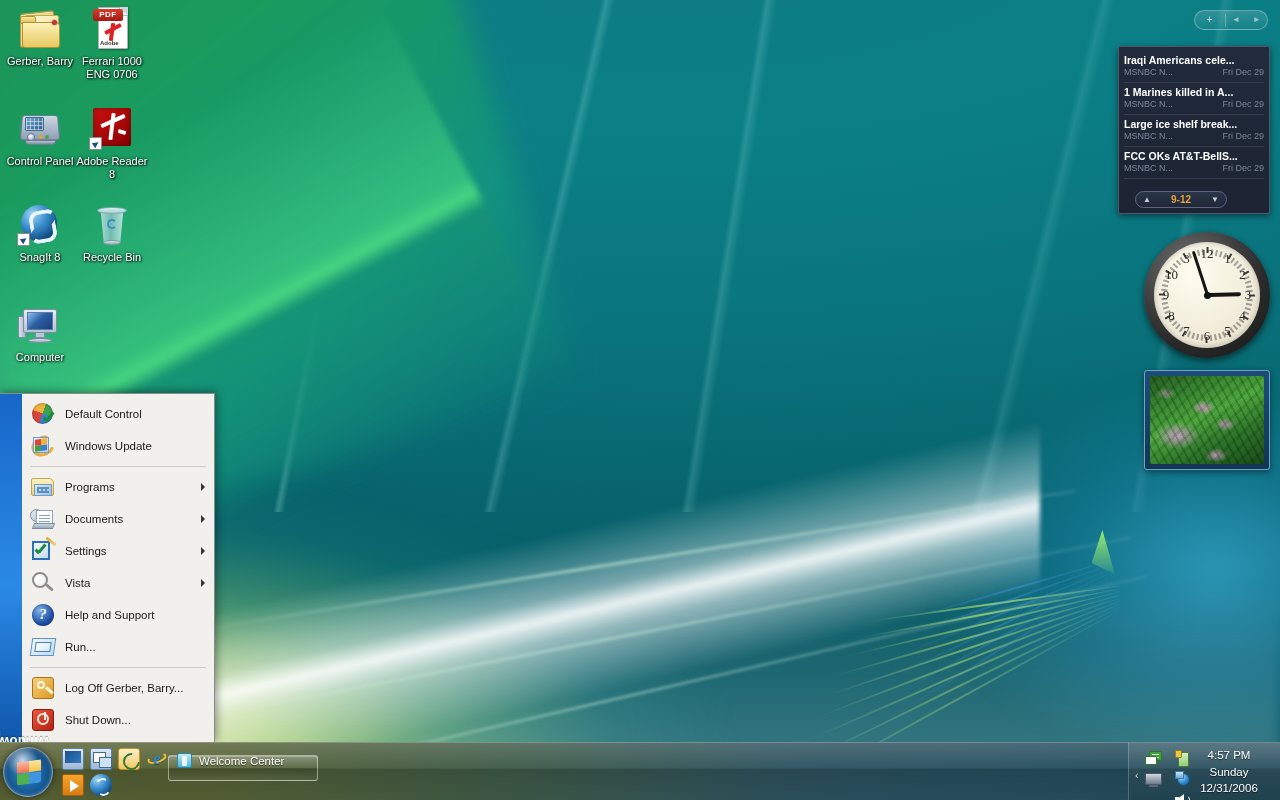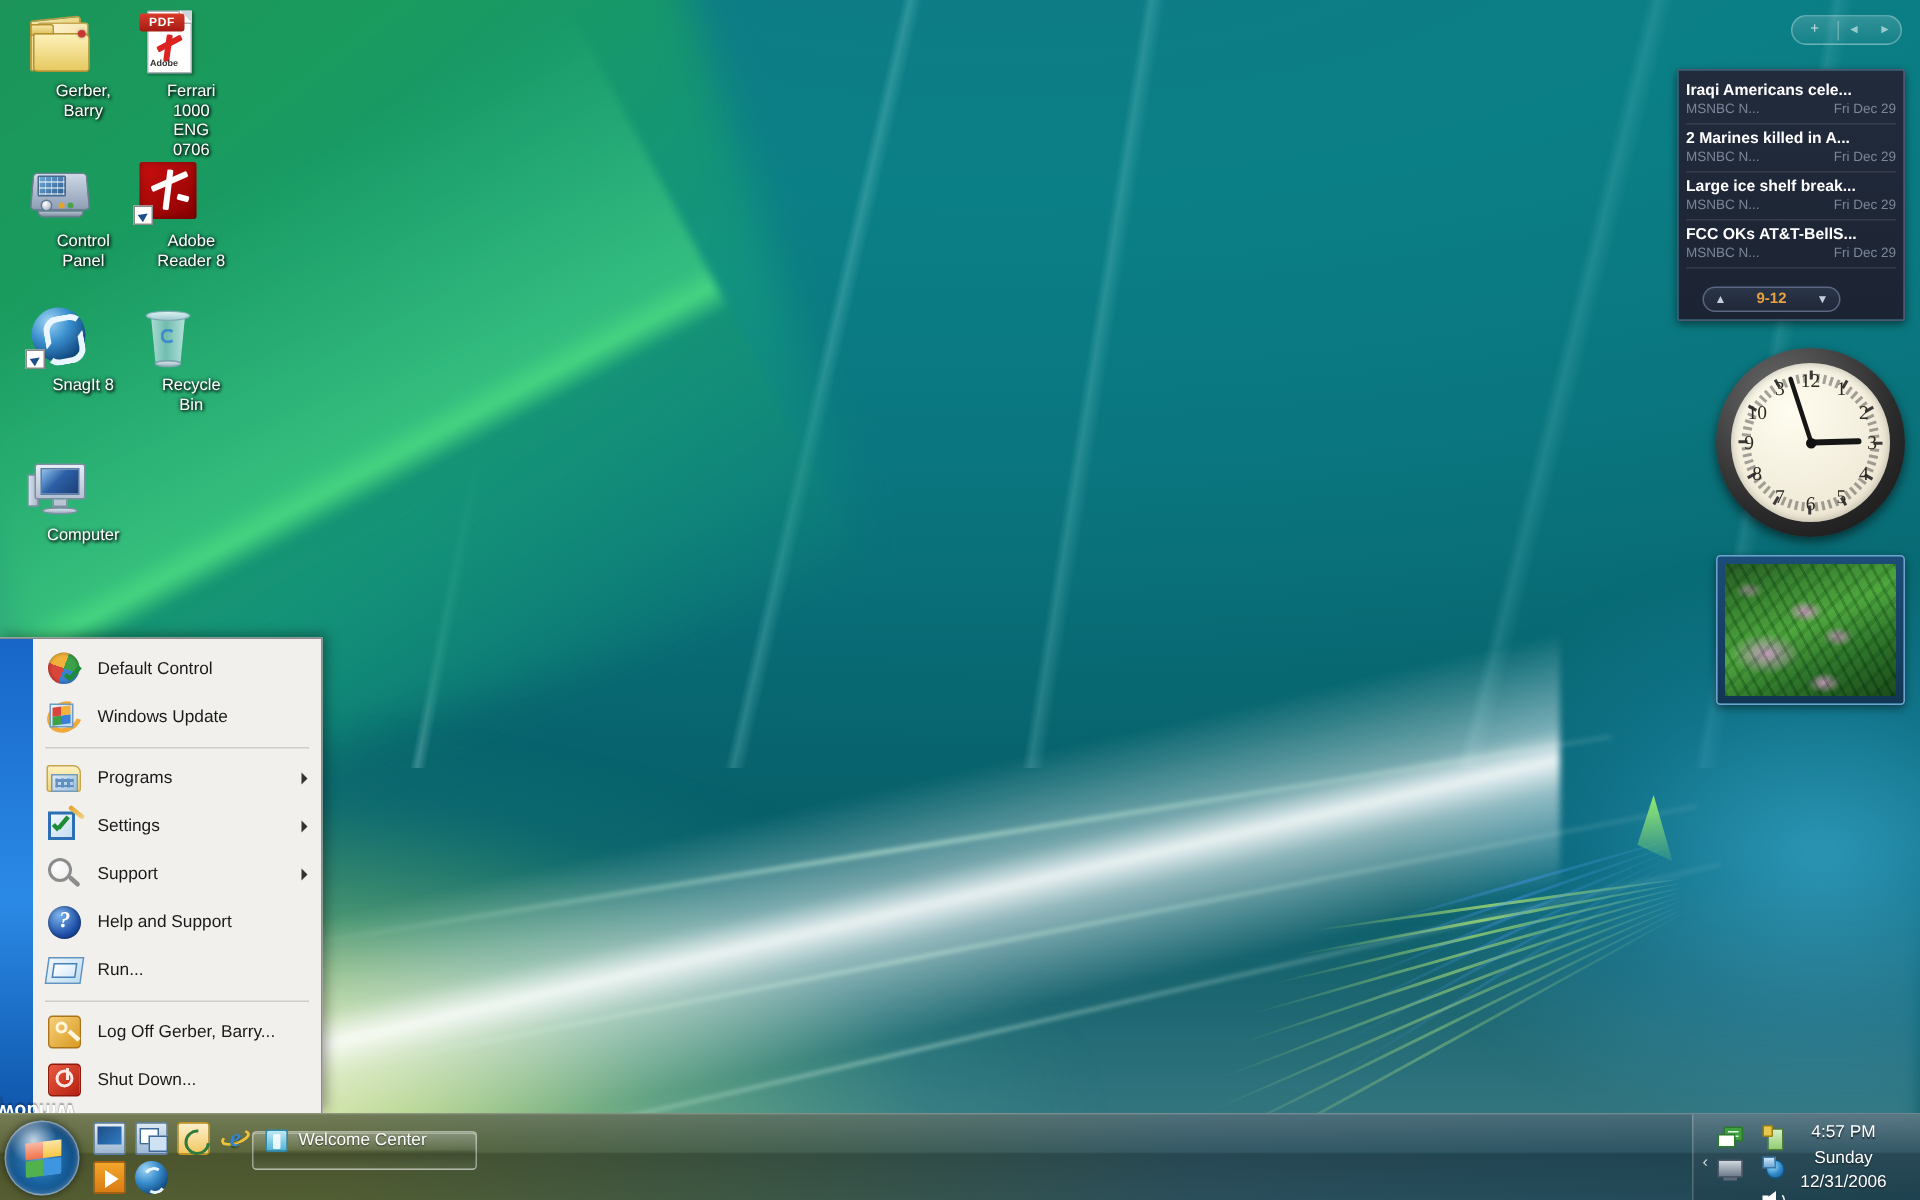--- a/index.html
+++ b/index.html
@@ -89,21 +89,20 @@
   .dicon {
     position:absolute; width:80px; text-align:center; cursor:default;
   }
   .dicon .glyph {
     width:48px; height:48px; margin:0 auto 3px; position:relative;
   }
   .dicon .lbl {
     font-size:11px; line-height:13px; color:#fff;
     text-shadow:0 0 3px rgba(0,0,0,.95), 1px 1px 2px rgba(0,0,0,.9);
     word-wrap:break-word;
-    margin-left:31px;
   }
 
   
   .ic-folder { }
   .ic-folder .back { position:absolute; left:4px; top:8px; width:34px; height:34px;
     background:linear-gradient(135deg,#f6e7a8,#e2c768); border-radius:2px 3px 2px 2px;
     transform:skewY(-6deg); border:1px solid #b79a45; }
   .ic-folder .mid { position:absolute; left:9px; top:11px; width:34px; height:33px;
     background:linear-gradient(135deg,#fff7d8,#eed88c); border:1px solid #c4a855; border-radius:2px; }
   .ic-folder .front { position:absolute; left:6px; top:18px; width:38px; height:26px;
@@ -636,21 +635,21 @@
 
     <div class="gadget" id="gadget-feed">
       <div class="feed-item">
         <div class="feed-title">Iraqi Americans cele...</div>
         <div class="feed-meta">
           <span class="src">MSNBC N...</span>
           <span>Fri Dec 29</span>
         </div>
       </div>
       <div class="feed-item">
-        <div class="feed-title">2 Marines killed in A...</div>
+        <div class="feed-title">1 Marines killed in A...</div>
         <div class="feed-meta">
           <span class="src">MSNBC N...</span>
           <span>Fri Dec 29</span>
         </div>
       </div>
       <div class="feed-item">
         <div class="feed-title">Large ice shelf break...</div>
         <div class="feed-meta">
           <span class="src">MSNBC N...</span>
           <span>Fri Dec 29</span>
@@ -788,34 +787,43 @@
 
       <div class="mi">
         <span class="mi-icon g-programs">
             <i class="f1"></i>
             <i class="f2"></i>
           </span>
         <span class="mi-label">Programs</span>
         <span class="mi-arrow"></span>
       </div>
       <div class="mi">
+        <span class="mi-icon g-docs">
+            <i class="clk"></i>
+            <i class="pg"></i>
+            <i class="bs"></i>
+          </span>
+        <span class="mi-label">Documents</span>
+        <span class="mi-arrow"></span>
+      </div>
+      <div class="mi">
         <span class="mi-icon g-settings">
             <i class="pane"></i>
             <i class="chk"></i>
             <i class="pen"></i>
           </span>
         <span class="mi-label">Settings</span>
         <span class="mi-arrow"></span>
       </div>
       <div class="mi">
         <span class="mi-icon g-search">
             <i class="lens"></i>
             <i class="handle"></i>
           </span>
-        <span class="mi-label">Support</span>
+        <span class="mi-label">Vista</span>
         <span class="mi-arrow"></span>
       </div>
       <div class="mi">
         <span class="mi-icon g-help">
             <i class="ball"></i>
             <i class="q">?</i>
           </span>
         <span class="mi-label">Help and Support</span>
       </div>
       <div class="mi">

